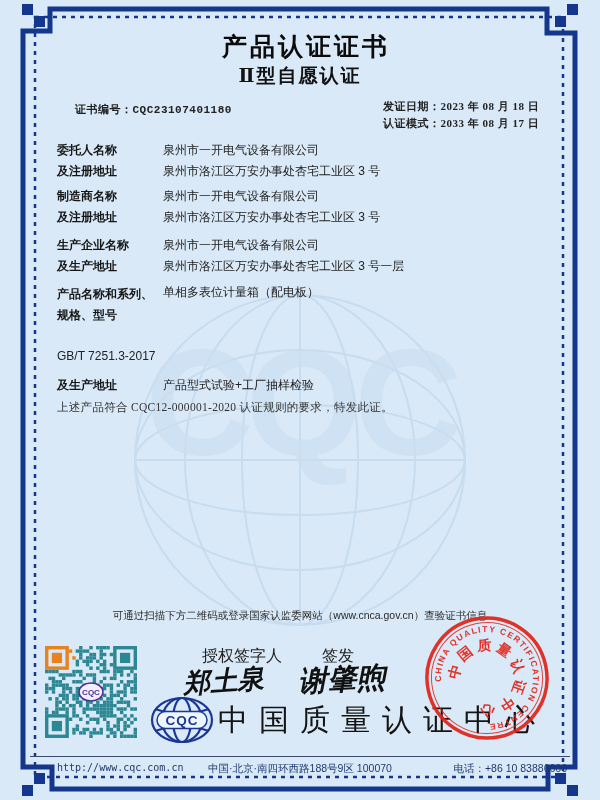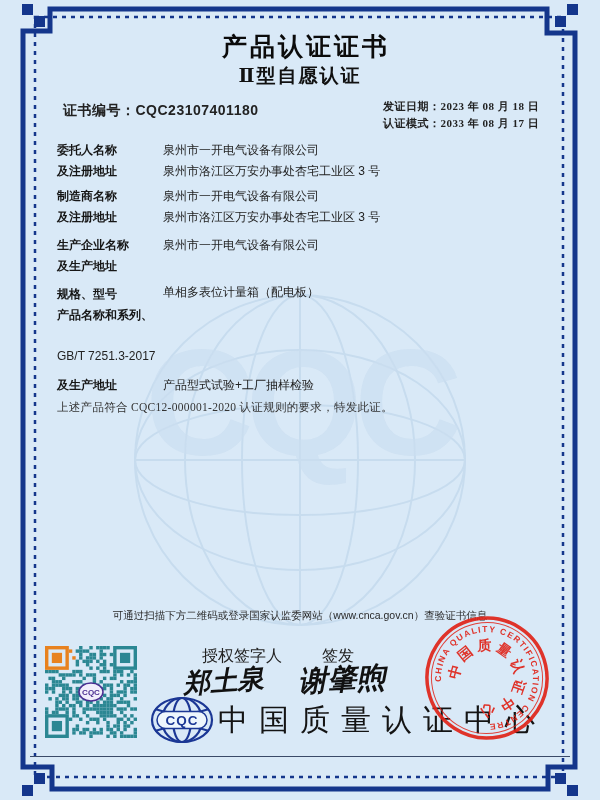--- a/index.html
+++ b/index.html
@@ -7,22 +7,22 @@
         font-family:"Liberation Sans","DejaVu Sans",sans-serif;color:#1a1a1a;}
   svg{display:block;}
   .frame-svg{position:absolute;left:0;top:0;z-index:1;}
   .watermark{position:absolute;left:120px;top:270px;z-index:0;opacity:.8;}
   .content{position:absolute;inset:0;z-index:2;}
   .title{position:absolute;top:30px;left:12px;right:0;text-align:center;
          font-size:25px;font-weight:bold;letter-spacing:3px;color:#0b0b0b;}
   .subtitle{position:absolute;top:63px;left:0;right:0;text-align:center;
          font-size:19px;font-weight:600;letter-spacing:2px;color:#111;
          font-family:"Liberation Serif","DejaVu Serif",serif;}
-  .certno{position:absolute;top:102px;left:63px;font-family:Liberation Sans, sans-serif;
-         font-weight:bold;font-size:14px;color:#222;letter-spacing:.5px;}
+  .certno{position:absolute;top:102px;left:75px;font-family:Liberation Mono, monospace;
+         font-weight:bold;font-size:11px;color:#222;letter-spacing:.5px;}
   .dates{position:absolute;top:98px;left:383px;font-family:"Liberation Serif","DejaVu Serif",serif;
          font-weight:bold;font-size:11px;line-height:17px;color:#222;letter-spacing:.5px;}
   .block{position:absolute;left:57px;width:490px;display:flex;font-size:12px;line-height:21px;justify-content:flex-end;}
   .lbl{width:106px;flex-shrink:0;font-weight:bold;color:#161616;}
   .val{flex:1;color:#222;}
   .val-tight{line-height:17px;}
   .statement{position:absolute;top:400px;left:57px;width:460px;
          font-family:"Liberation Serif","DejaVu Serif",serif;font-size:11.5px;color:#333;letter-spacing:.3px;}
   .verify{position:absolute;top:609px;left:0;right:0;text-align:center;font-size:10.5px;color:#2a2a2a;}
   .qr{position:absolute;left:45px;top:646px;}
@@ -109,27 +109,28 @@
         </div>
     </div>
 
     <div class="block" style="top:235px">
       <div class="lbl">
           <div>生产企业名称</div>
           <div>及生产地址</div>
         </div>
       <div class="val">
           <div>泉州市一开电气设备有限公司</div>
+          <div>泉州市洛江区万安办事处杏宅工业区 3 号一层</div>
         </div>
     </div>
 
     <div class="block" style="top:284px">
       <div class="lbl">
+          <div>产品名称和系列、</div>
           <div>规格、型号</div>
-          <div>产品名称和系列、</div>
         </div>
       <div class="val val-tight">
           <div>单相多表位计量箱（配电板）</div>
         </div>
     </div>
 
     <div class="block" style="top:346px">
       <div class="val">
           <div>GB/T 7251.3-2017</div>
         </div>
@@ -474,14 +475,19 @@
       </defs>
       <text font-size="8.5" font-weight="bold" letter-spacing="1.4" fill="#e02318" opacity=".92" font-family="Liberation Sans, DejaVu Sans, sans-serif">
         <textPath href="#stamp-outer" startOffset="6">CHINA QUALITY CERTIFICATION CENTRE</textPath>
       </text>
       <text font-size="14" font-weight="bold" letter-spacing="4" fill="#e02318" opacity=".92" font-family="Liberation Sans, DejaVu Sans, sans-serif">
         <textPath href="#stamp-inner" startOffset="4">中国质量认证中心</textPath>
       </text>
     </svg>
 
     <div class="footer-line"></div>
+    <div class="footer">
+      <span class="website">http://www.cqc.com.cn</span>
+      <span class="address">中国·北京·南四环西路188号9区  100070</span>
+      <span class="phone"><span>电话：</span><span>+86 10 83886666</span></span>
+    </div>
   </div>
 </div>
 
 </body></html>

